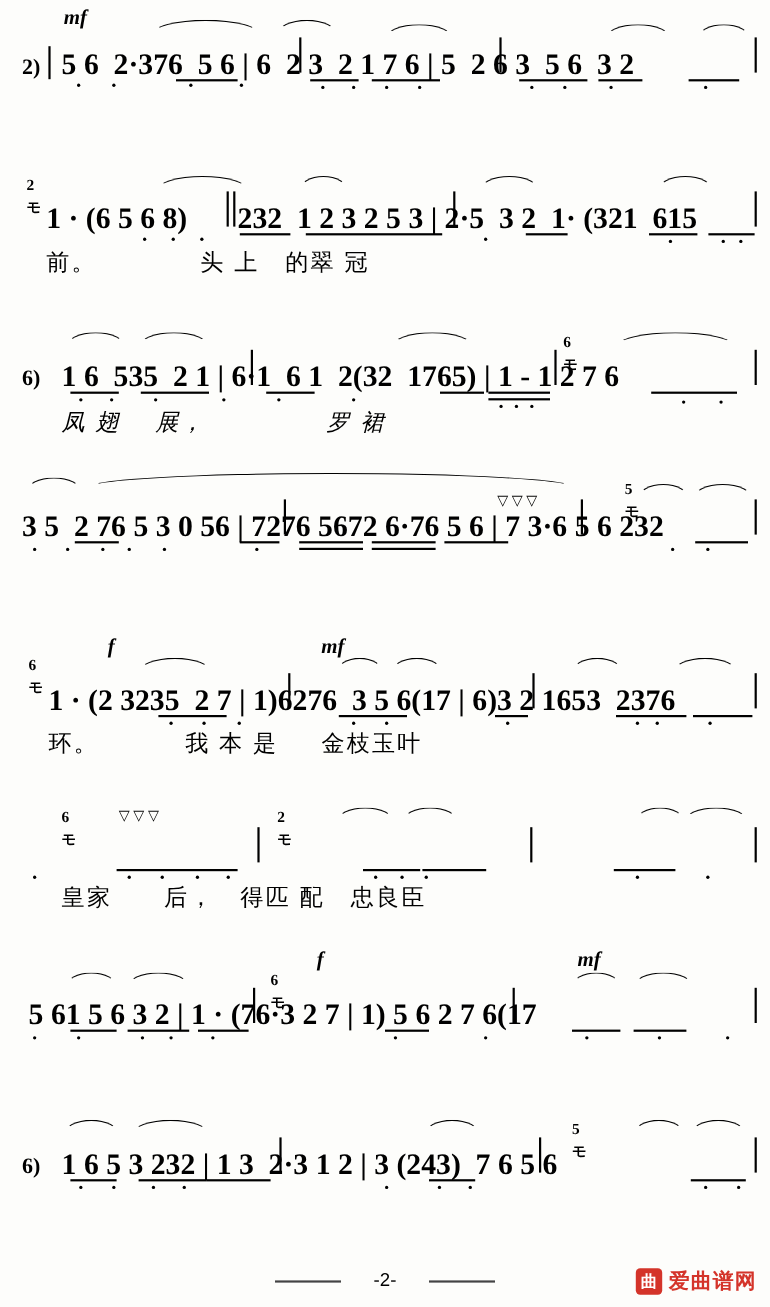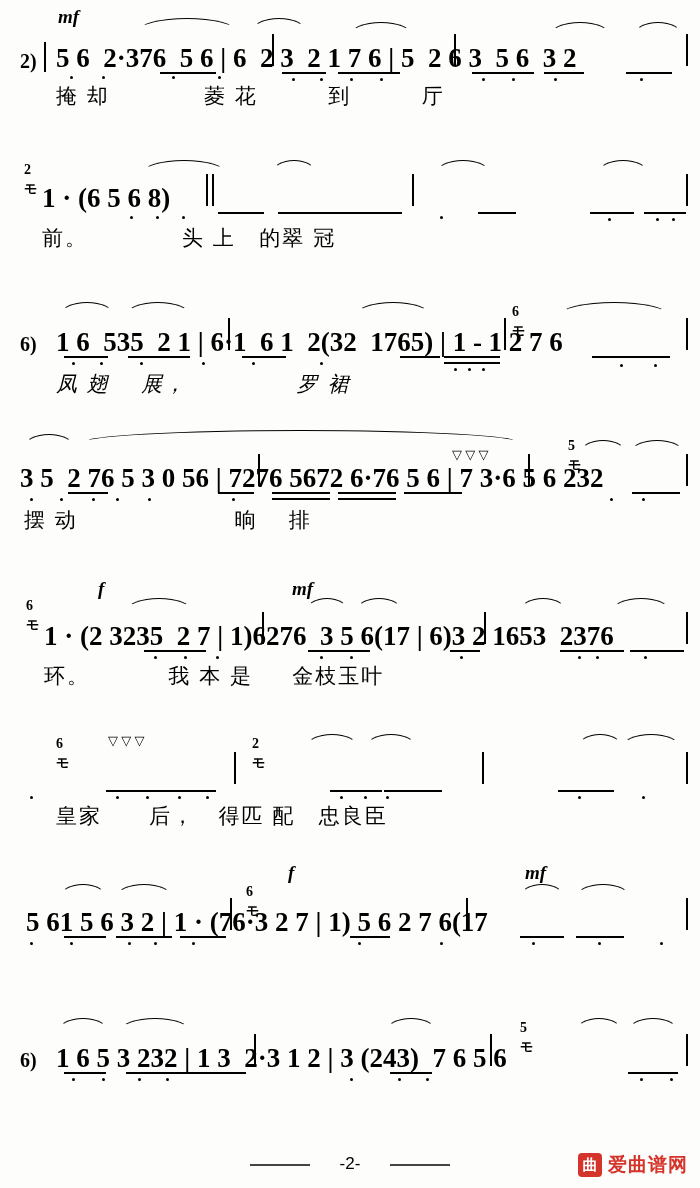--- a/index.html
+++ b/index.html
@@ -218,37 +218,37 @@
     <div class="dotmark" style="left:198px; top:72px;"></div>
     <div class="dotmark" style="left:272px; top:74px;"></div>
     <div class="dotmark" style="left:300px; top:74px;"></div>
     <div class="dotmark" style="left:330px; top:74px;"></div>
     <div class="dotmark" style="left:360px; top:74px;"></div>
     <div class="dotmark" style="left:462px; top:74px;"></div>
     <div class="dotmark" style="left:492px; top:74px;"></div>
     <div class="dotmark" style="left:534px; top:74px;"></div>
     <div class="dotmark" style="left:620px; top:74px;"></div>
 
-    <div class="lyrics-row" style="position:absolute; left:36px; top:78px;">掩 却            菱 花         到         厅</div>
   </div>
 
   <div class="sys-wrap" style="position:absolute; left:20px; top:150px; width:668px; height:130px;">
 
     <div class="slur" style="left:122px; top:10px; width:82px;"></div>
     <div class="slur" style="left:252px; top:10px; width:42px;"></div>
     <div class="slur" style="left:416px; top:10px; width:52px;"></div>
     <div class="slur" style="left:578px; top:10px; width:48px;"></div>
 
     <div class="keysig" style="position:absolute; left:6px; top:22px; font-size:26px;">
       <sup style="left:-2px; top:-10px;">2</sup>
       <span style="position:absolute; left:-2px; top:8px; font-size:13px;">モ</span>
     </div>
 
     <div class="notes-row" style="position:absolute; left:0; top:20px; width:668px;">
       <span style="position:absolute; left:22px; bottom:2px;">1 · (6 5 6 8)</span>
+      <span style="position:absolute; left:196px; bottom:2px;">232  1 2 3 2 5 3 | 2·5  3 2  1· (321  615</span>
     </div>
 
     <div style="position:absolute; left:186px; top:24px; width:2px; height:32px; background:#000;"></div>
     <div style="position:absolute; left:192px; top:24px; width:2px; height:32px; background:#000;"></div>
     <div style="position:absolute; left:392px; top:24px; width:2px; height:32px; background:#000;"></div>
     <div style="position:absolute; left:666px; top:24px; width:2px; height:32px; background:#000;"></div>
 
     <div class="beam" style="left:198px; top:62px; width:46px;"></div>
     <div class="beam" style="left:258px; top:62px; width:124px;"></div>
     <div class="beam" style="left:458px; top:62px; width:38px;"></div>
@@ -343,21 +343,20 @@
 
     <div class="dotmark" style="left:10px; top:70px;"></div>
     <div class="dotmark" style="left:40px; top:70px;"></div>
     <div class="dotmark" style="left:72px; top:70px;"></div>
     <div class="dotmark" style="left:96px; top:70px;"></div>
     <div class="dotmark" style="left:128px; top:70px;"></div>
     <div class="dotmark" style="left:212px; top:70px;"></div>
     <div class="dotmark" style="left:590px; top:70px;"></div>
     <div class="dotmark" style="left:622px; top:70px;"></div>
 
-    <div class="lyrics-row" style="position:absolute; left:4px; top:78px;">摆 动                    晌    排</div>
   </div>
 
   <div class="sys-wrap" style="position:absolute; left:20px; top:578px; width:668px; height:135px;">
 
     <div class="dyn-row" style="height:22px;">
       <span class="dyn" style="left:78px;">f</span>
       <span class="dyn" style="left:272px;">mf</span>
     </div>
 
     <div class="slur" style="left:106px; top:20px; width:64px;"></div>

